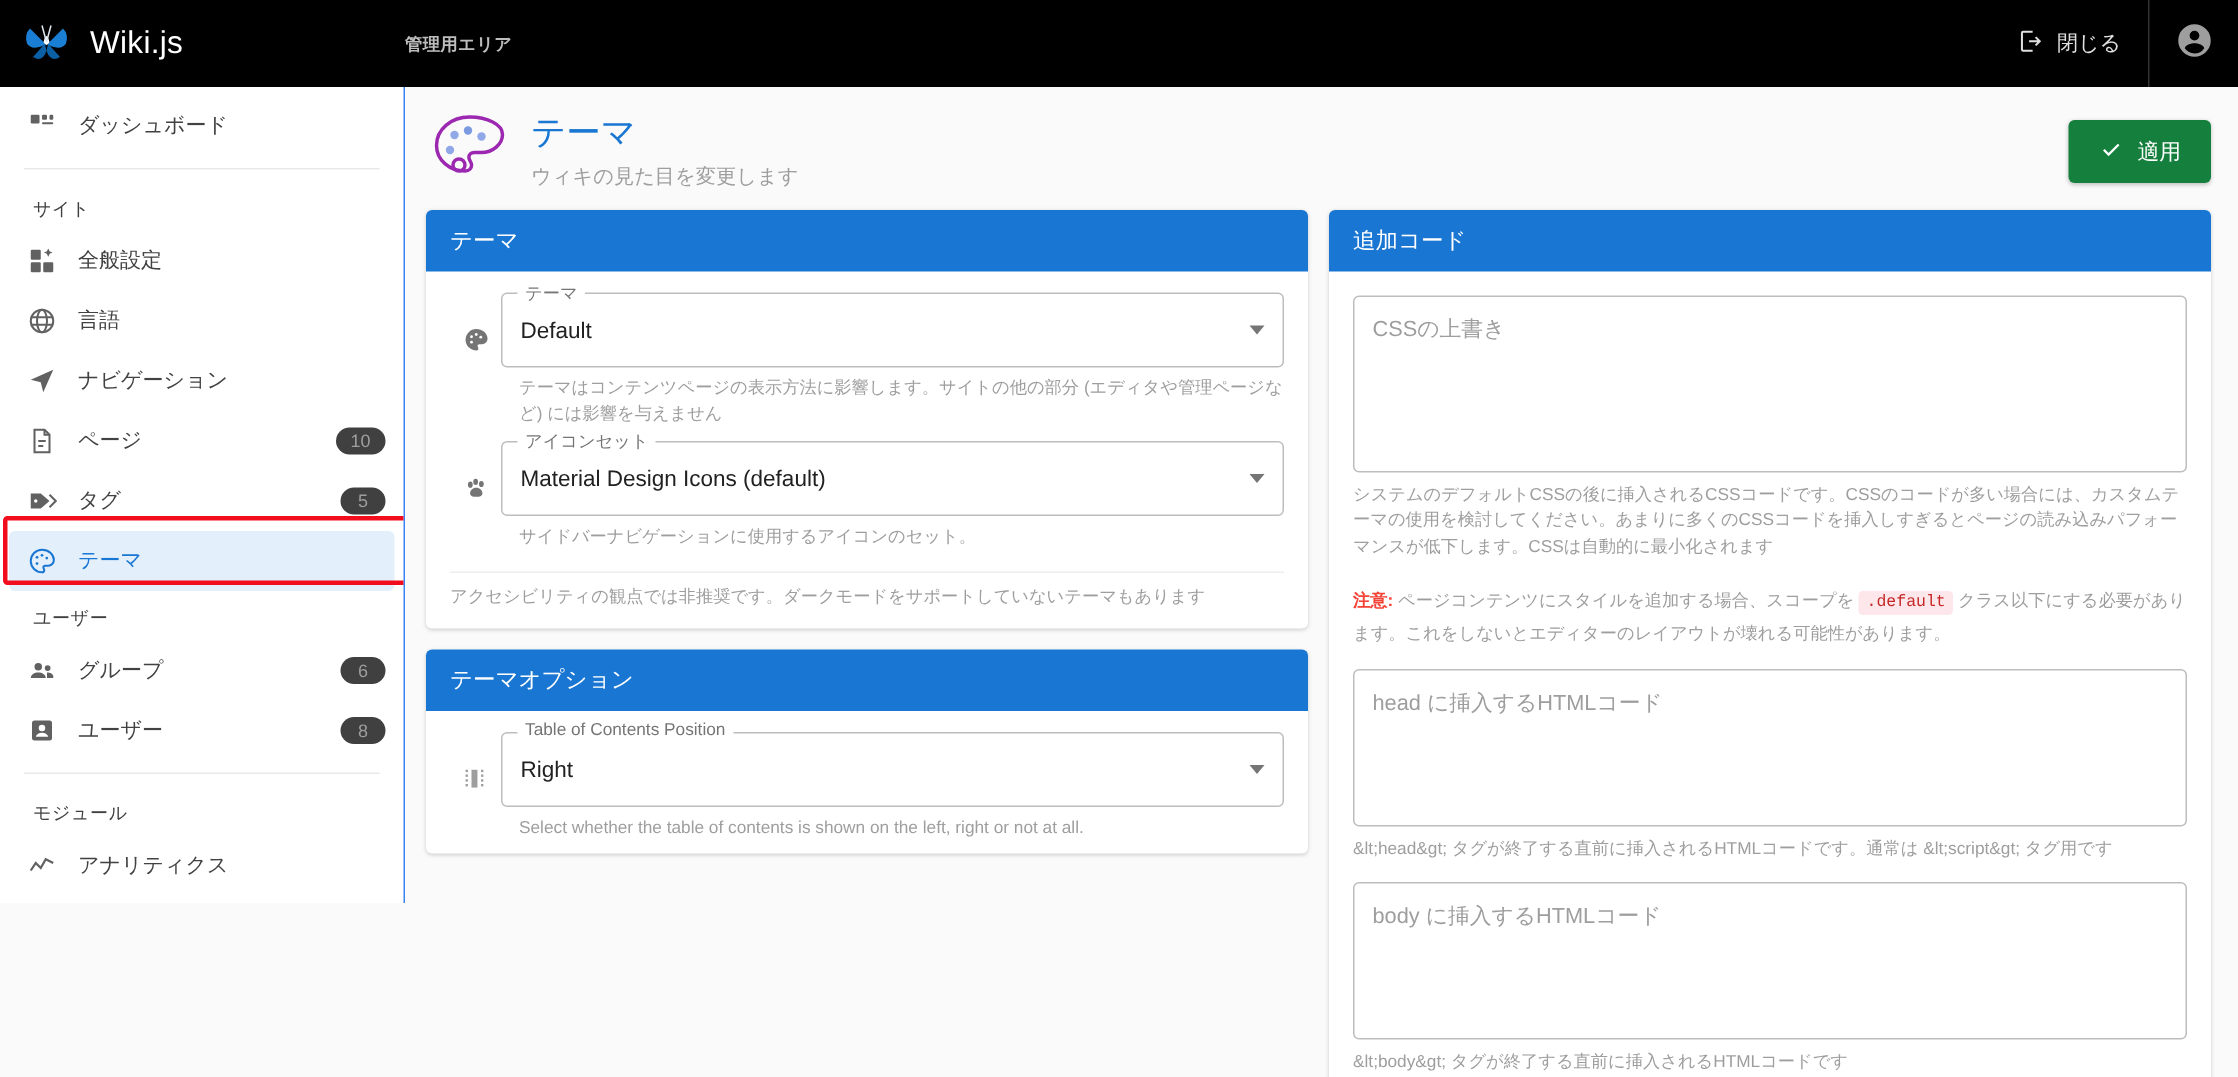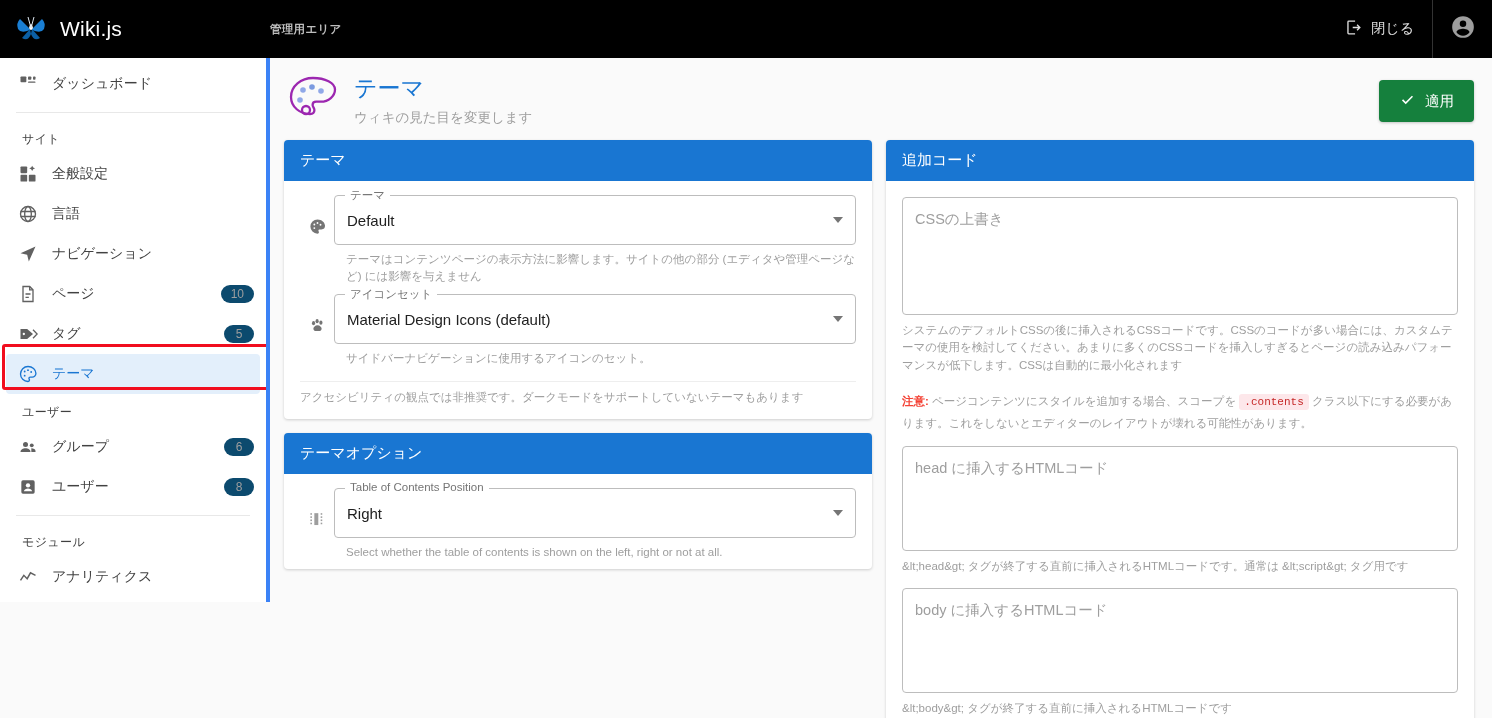--- a/index.html
+++ b/index.html
@@ -27,30 +27,30 @@
     color:#e0e0e0; font-size:14px; cursor:pointer;
   }
   .acct-btn {
     width:60px; height:100%; display:flex; align-items:center; justify-content:center;
     border-left:1px solid #333; cursor:pointer;
   }
 
   
   .sidebar {
     position:absolute; top:58px; left:0; width:270px; height:544px;
-    background:#fff; border-right:4px solid #3b82f6; overflow:hidden;
+    background:#fff; border-right:1px solid #3b82f6; overflow:hidden;
   }
   .nav-item {
     display:flex; align-items:center; height:40px; padding:0 12px 0 18px;
     cursor:pointer; position:relative;
   }
   .nav-item .ico { width:26px; display:flex; align-items:center; color:#616161; flex:0 0 26px; }
   .nav-item .lbl { font-size:14px; color:#424242; margin-left:8px; flex:1; }
   .nav-item .badge {
-    font-size:12px; color:#9e9e9e; background:#0c4a6e;
+    font-size:12px; color:#9e9e9e; background:#404040;
     border-radius:10px; padding:2px 10px; min-width:30px; text-align:center;
   }
   .nav-item.active { background:#e3effb; border-radius:4px; margin:0 6px; padding-left:12px; }
   .nav-item.active .lbl { color:#1976d2; }
   .nav-item.active .ico { color:#1976d2; }
   .nav-sep { height:1px; background:#e8e8e8; margin:8px 16px; }
   .nav-head {
     font-size:12px; color:#404040; padding:10px 0 6px 22px; letter-spacing:.4px;
   }
   .dash-wrap { padding-top:6px; }
@@ -433,21 +433,21 @@
 
     <div class="col">
       <div class="card">
         <div class="card-head">追加コード</div>
         <div class="card-body">
 
           <div class="ta-wrap">
             <textarea class="ta" rows="5" style="height: 118px;" placeholder="CSSの上書き"></textarea>
             <div class="ta-hint">システムのデフォルトCSSの後に挿入されるCSSコードです。CSSのコードが多い場合には、カスタムテーマの使用を検討してください。あまりに多くのCSSコードを挿入しすぎるとページの読み込みパフォーマンスが低下します。CSSは自動的に最小化されます</div>
             <div class="ta-hint block2">
-              <span class="note-red">注意:</span><span> ページコンテンツにスタイルを追加する場合、スコープを </span><span class="code-chip">.contents</span><span> クラス以下にする必要があります。これをしないとエディターのレイアウトが壊れる可能性があります。</span>
+              <span class="note-red">注意:</span><span> ページコンテンツにスタイルを追加する場合、スコープを </span><span class="code-chip">.default</span><span> クラス以下にする必要があります。これをしないとエディターのレイアウトが壊れる可能性があります。</span>
             </div>
           </div>
 
           <div class="ta-wrap">
             <textarea class="ta" rows="4" style="height: 105px;" placeholder="head に挿入するHTMLコード"></textarea>
             <div class="ta-hint">&amp;lt;head&amp;gt; タグが終了する直前に挿入されるHTMLコードです。通常は &amp;lt;script&amp;gt; タグ用です</div>
           </div>
 
           <div class="ta-wrap">
             <textarea class="ta" rows="4" style="height: 105px;" placeholder="body に挿入するHTMLコード"></textarea>

